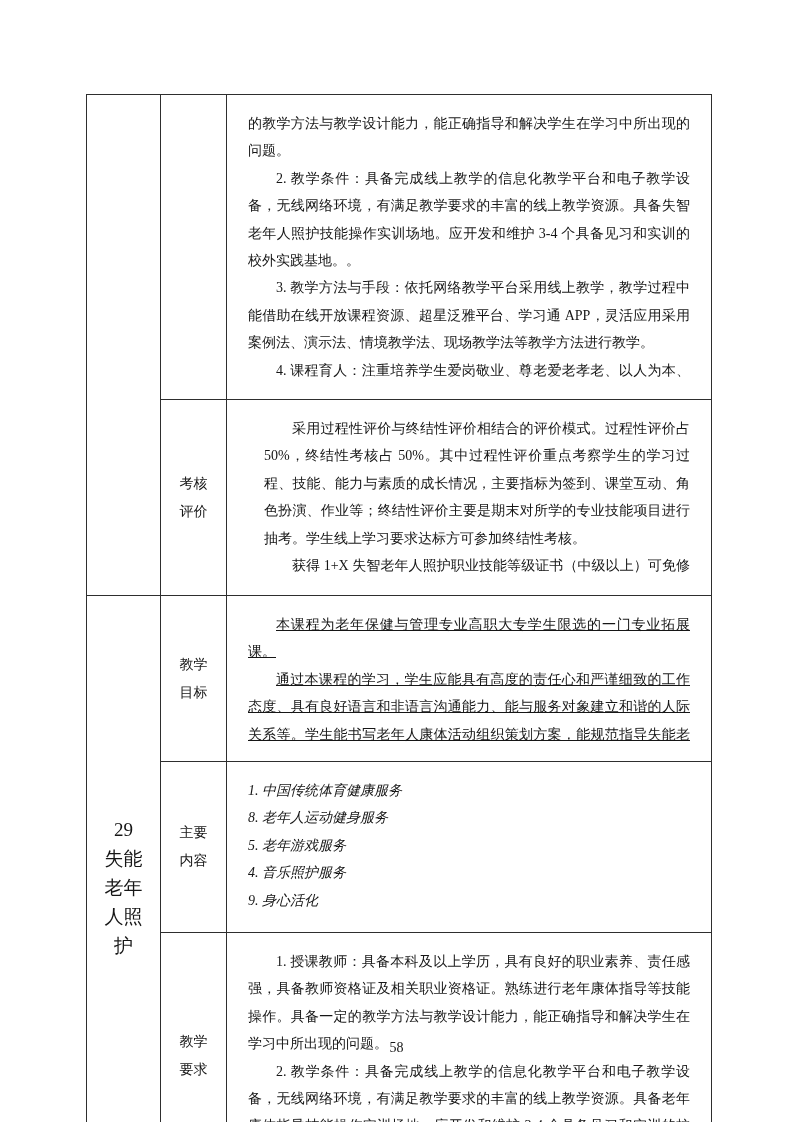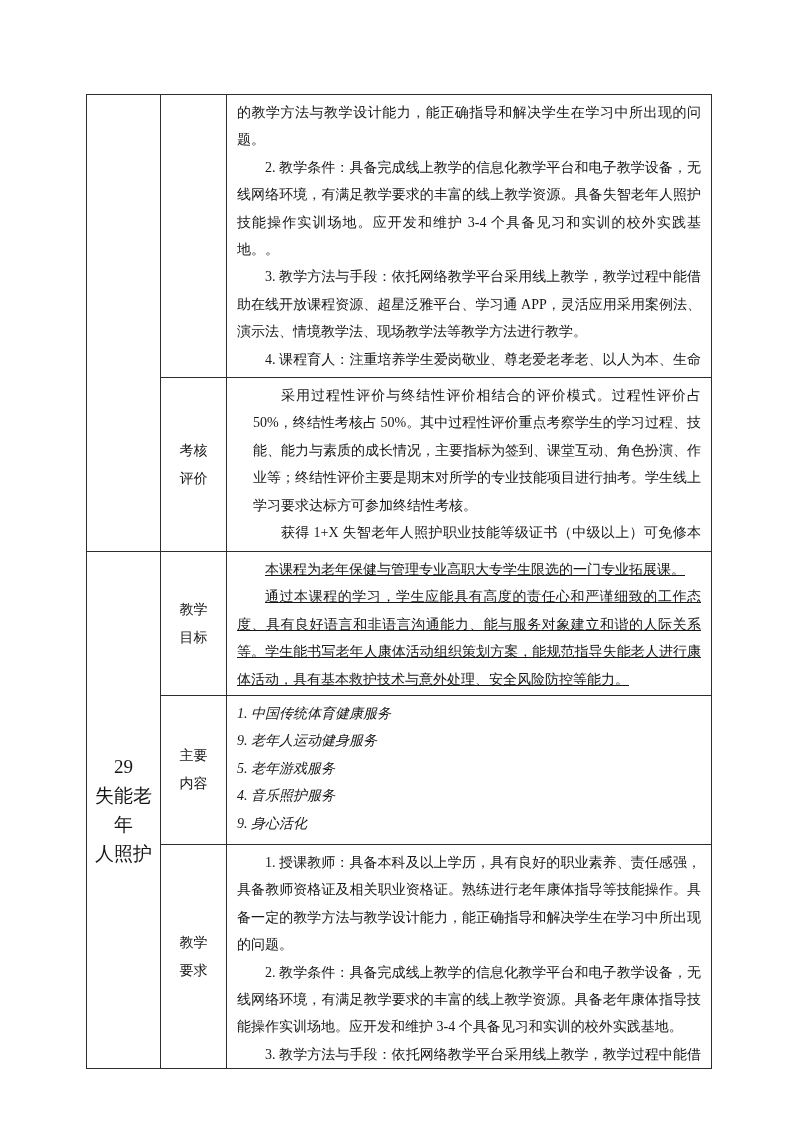--- a/index.html
+++ b/index.html
@@ -12,21 +12,21 @@
     overflow:hidden;
   }
   table.doc {
     position:absolute; left:86px; top:94px;
     width:625px;
     border-collapse:collapse;
     table-layout:fixed;
   }
   table.doc td {
     border:1px solid #2e2e2e;
-    padding:4px;
+    padding:15px;
     vertical-align:middle;
     overflow:hidden;
   }
   td.content-cell { vertical-align:top; }
   .inner {
     padding:0 6px;
     text-align:justify;
     font-size:14px;
     line-height:27.4px;
     overflow:hidden;
@@ -111,21 +111,21 @@
       </td>
     </tr>
     <tr>
       <td class="label-cell">
             <div class="lbl-line">主要</div>
             <div class="lbl-line">内容</div>
           </td>
       <td class="content-cell">
         <div class="inner hD">
               <p class="para">1. 中国传统体育健康服务</p>
-              <p class="para">9. 老年人运动健身服务</p>
+              <p class="para">8. 老年人运动健身服务</p>
               <p class="para">5. 老年游戏服务</p>
               <p class="para">4. 音乐照护服务</p>
               <p class="para">9. 身心活化</p>
             </div>
       </td>
     </tr>
     <tr>
       <td class="label-cell">
             <div class="lbl-line">教学</div>
             <div class="lbl-line">要求</div>
@@ -134,14 +134,15 @@
         <div class="inner hE">
               <p class="para indent">1. 授课教师：具备本科及以上学历，具有良好的职业素养、责任感强，具备教师资格证及相关职业资格证。熟练进行老年康体指导等技能操作。具备一定的教学方法与教学设计能力，能正确指导和解决学生在学习中所出现的问题。</p>
               <p class="para indent">2. 教学条件：具备完成线上教学的信息化教学平台和电子教学设备，无线网络环境，有满足教学要求的丰富的线上教学资源。具备老年康体指导技能操作实训场地。应开发和维护 3-4 个具备见习和实训的校外实践基地。</p>
               <p class="para indent">3. 教学方法与手段：依托网络教学平台采用线上教学，教学过程中能借助</p>
             </div>
       </td>
     </tr>
   </tbody>
     </table>
 
+  <div class="page-number">58</div>
 
 </div>
 
 </body></html>

